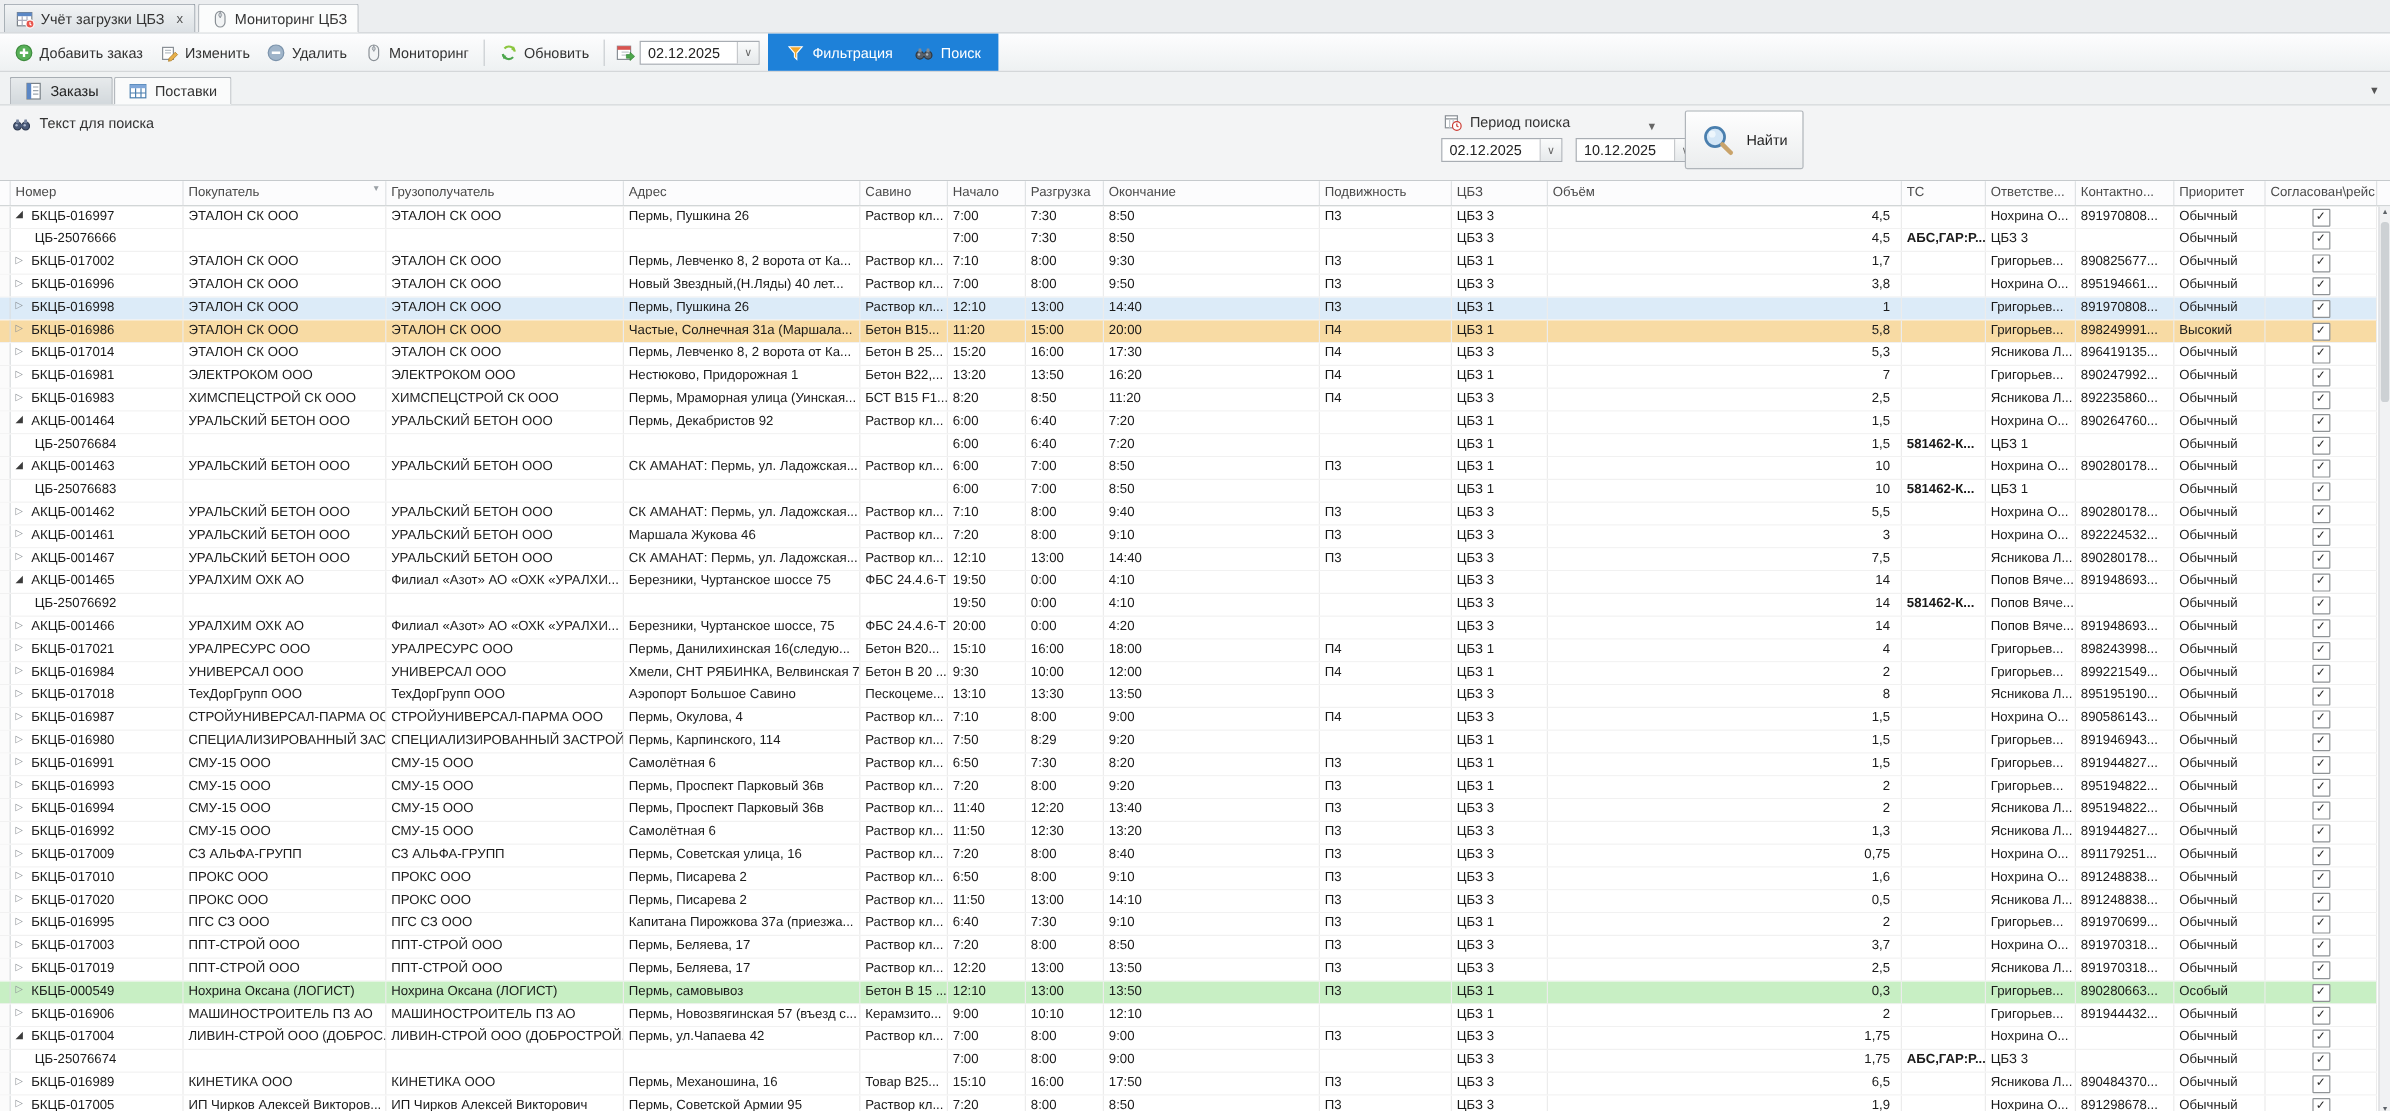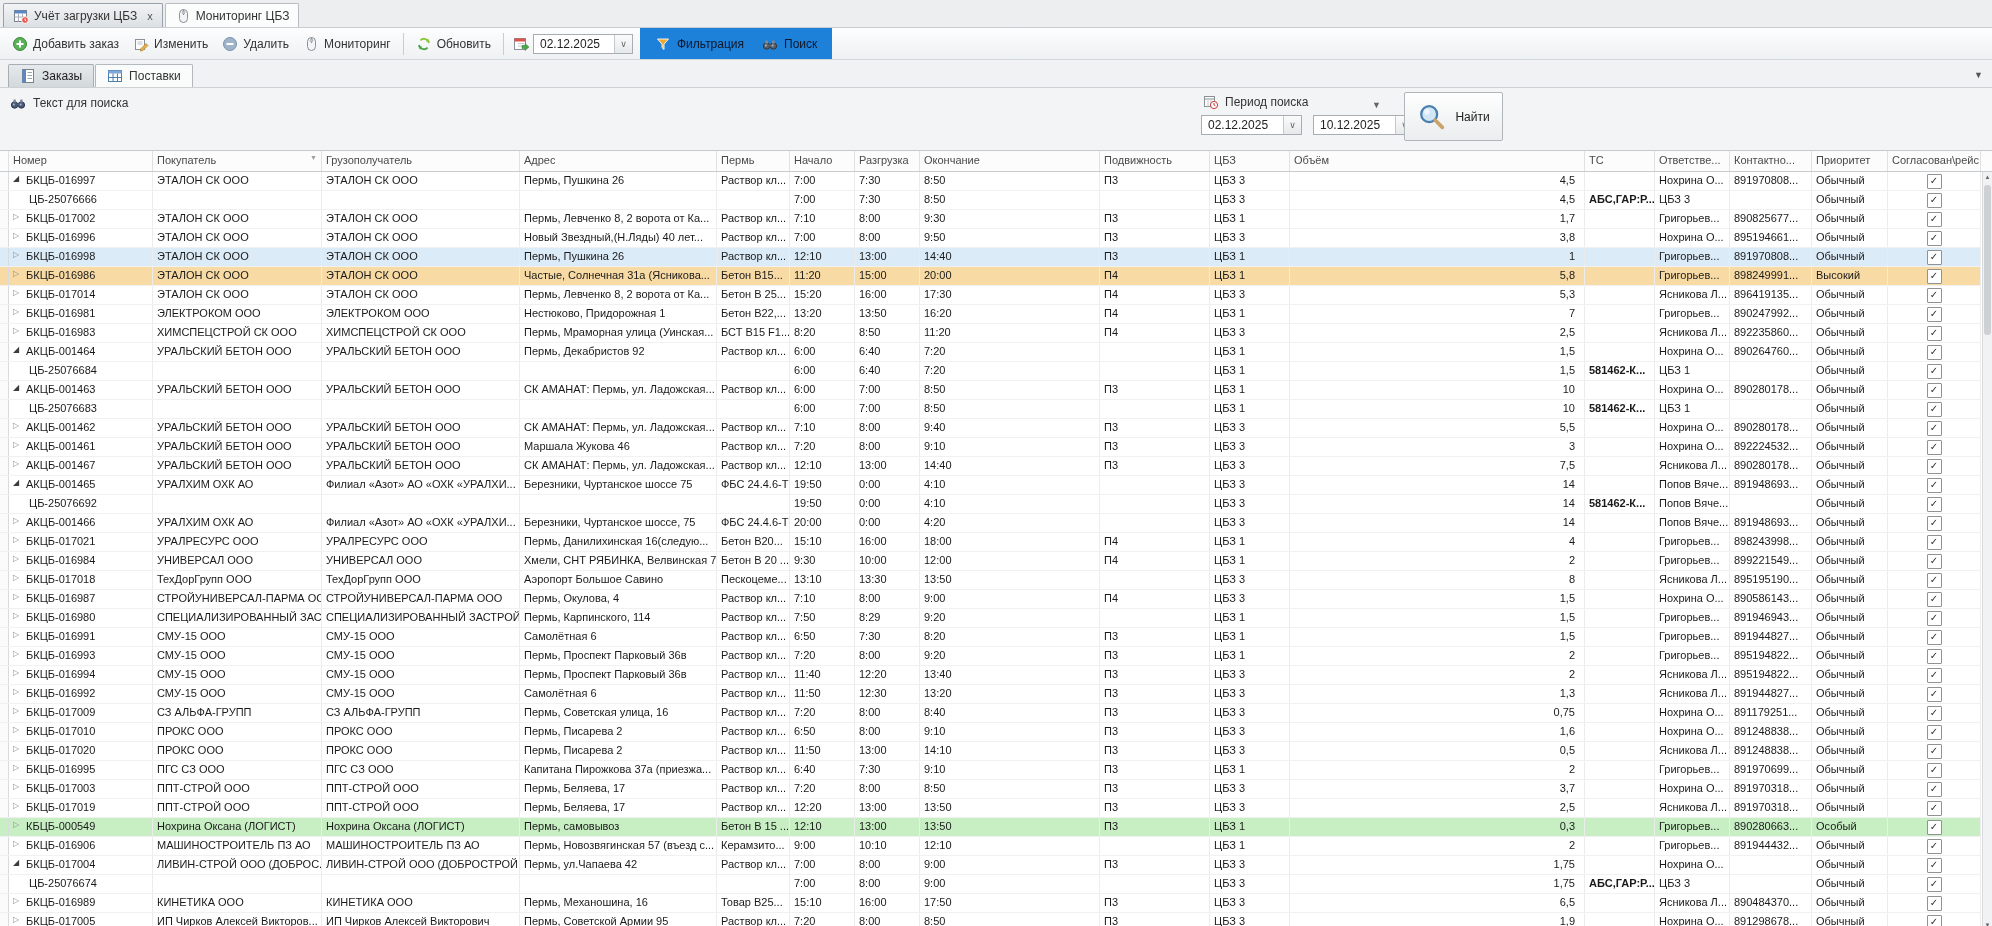--- a/index.html
+++ b/index.html
@@ -21,21 +21,21 @@
            border-bottom:1px solid #d4d7d9;padding-left:5px;}
   .tbtn{display:flex;align-items:center;gap:5px;padding:3px 7px;font-size:12px;color:#333;border-radius:2px;}
   .sep{width:1px;height:22px;background:#c9cdd0;margin:0 5px;}
   .ico16{width:16px;height:16px;display:inline-block;flex:0 0 16px;}
   .combo{display:flex;align-items:center;border:1px solid #a8adb3;background:#fff;height:20px;box-sizing:border-box;}
   .combo .val{padding:0 6px;font-size:12px;color:#222;white-space:nowrap;}
   .combo .drop{width:17px;align-self:stretch;border-left:1px solid #c6c9cc;
                background:linear-gradient(#fafbfb,#e6e9eb);display:flex;align-items:center;
                justify-content:center;font-size:9px;color:#666;}
   .blue-group{height:31px;margin-left:7px;background:#1e81d9;display:flex;align-items:center;padding:0 6px;}
-  .blue-item{display:flex;align-items:center;gap:6px;color:#0f172a;font-size:12px;padding:0 9px;}
+  .blue-item{display:flex;align-items:center;gap:6px;color:#ffffff;font-size:12px;padding:0 9px;}
 
   
   .subtabs{height:27px;background:#f0f2f3;display:flex;align-items:flex-end;padding-left:8px;
            border-bottom:1px solid #cdd1d4;position:relative;}
   .subtab{display:flex;align-items:center;gap:6px;height:22px;padding:0 11px;font-size:12px;
           border:1px solid #a7adb3;border-bottom:none;border-radius:2px 2px 0 0;margin-right:1px;}
   .subtab.active{background:linear-gradient(#e7eaec,#d2d8dc);color:#222;}
   .subtab.inactive{background:#fafbfb;color:#333;border-color:#b4b9be;}
   .subtab-overflow{position:absolute;right:9px;bottom:7px;font-size:9px;color:#555;}
 
@@ -298,21 +298,21 @@
           <span>Покупатель</span>
           <span class="gh-filter">▼</span>
         </div>
         <div class="gh-cell" style="width: 198px;">
           <span>Грузополучатель</span>
         </div>
         <div class="gh-cell" style="width: 197px;">
           <span>Адрес</span>
         </div>
         <div class="gh-cell" style="width: 73px;">
-          <span>Пермь</span>
+          <span>Савино</span>
         </div>
         <div class="gh-cell" style="width: 65px;">
           <span>Начало</span>
         </div>
         <div class="gh-cell" style="width: 65px;">
           <span>Разгрузка</span>
         </div>
         <div class="gh-cell" style="width: 180px;">
           <span>Окончание</span>
         </div>
@@ -445,21 +445,21 @@
           <div class="cell c-priority" style="width: 76px;">Обычный</div>
           <div class="cell c-approved" style="width: 93px;">
             <span class="cb">✓</span>
           </div>
         </div>
         <div class="grid-row hl-orange">
           <div class="cell c-indicator" style="width: 9px;"></div>
           <div class="cell c-number" style="width: 144px;"><span class="exp collapsed">▷</span><span>БКЦБ-016986</span></div>
           <div class="cell c-buyer" style="width: 169px;">ЭТАЛОН СК ООО</div>
           <div class="cell c-consignee" style="width: 198px;">ЭТАЛОН СК ООО</div>
-          <div class="cell c-address" style="width: 197px;">Частые, Солнечная 31а (Ясникова...</div>
+          <div class="cell c-address" style="width: 197px;">Частые, Солнечная 31а (Маршала...</div>
           <div class="cell c-product" style="width: 73px;">Бетон B15...</div>
           <div class="cell c-start" style="width: 65px;">11:20</div>
           <div class="cell c-unload" style="width: 65px;">15:00</div>
           <div class="cell c-end" style="width: 180px;">20:00</div>
           <div class="cell c-mobility" style="width: 110px;">П4</div>
           <div class="cell c-cbz" style="width: 80px;">ЦБЗ 1</div>
           <div class="cell c-volume" style="width: 295px;">5,8</div>
           <div class="cell c-ts" style="width: 70px;"></div>
           <div class="cell c-responsible" style="width: 75px;">Григорьев...</div>
           <div class="cell c-contact" style="width: 82px;">898249991...</div>

